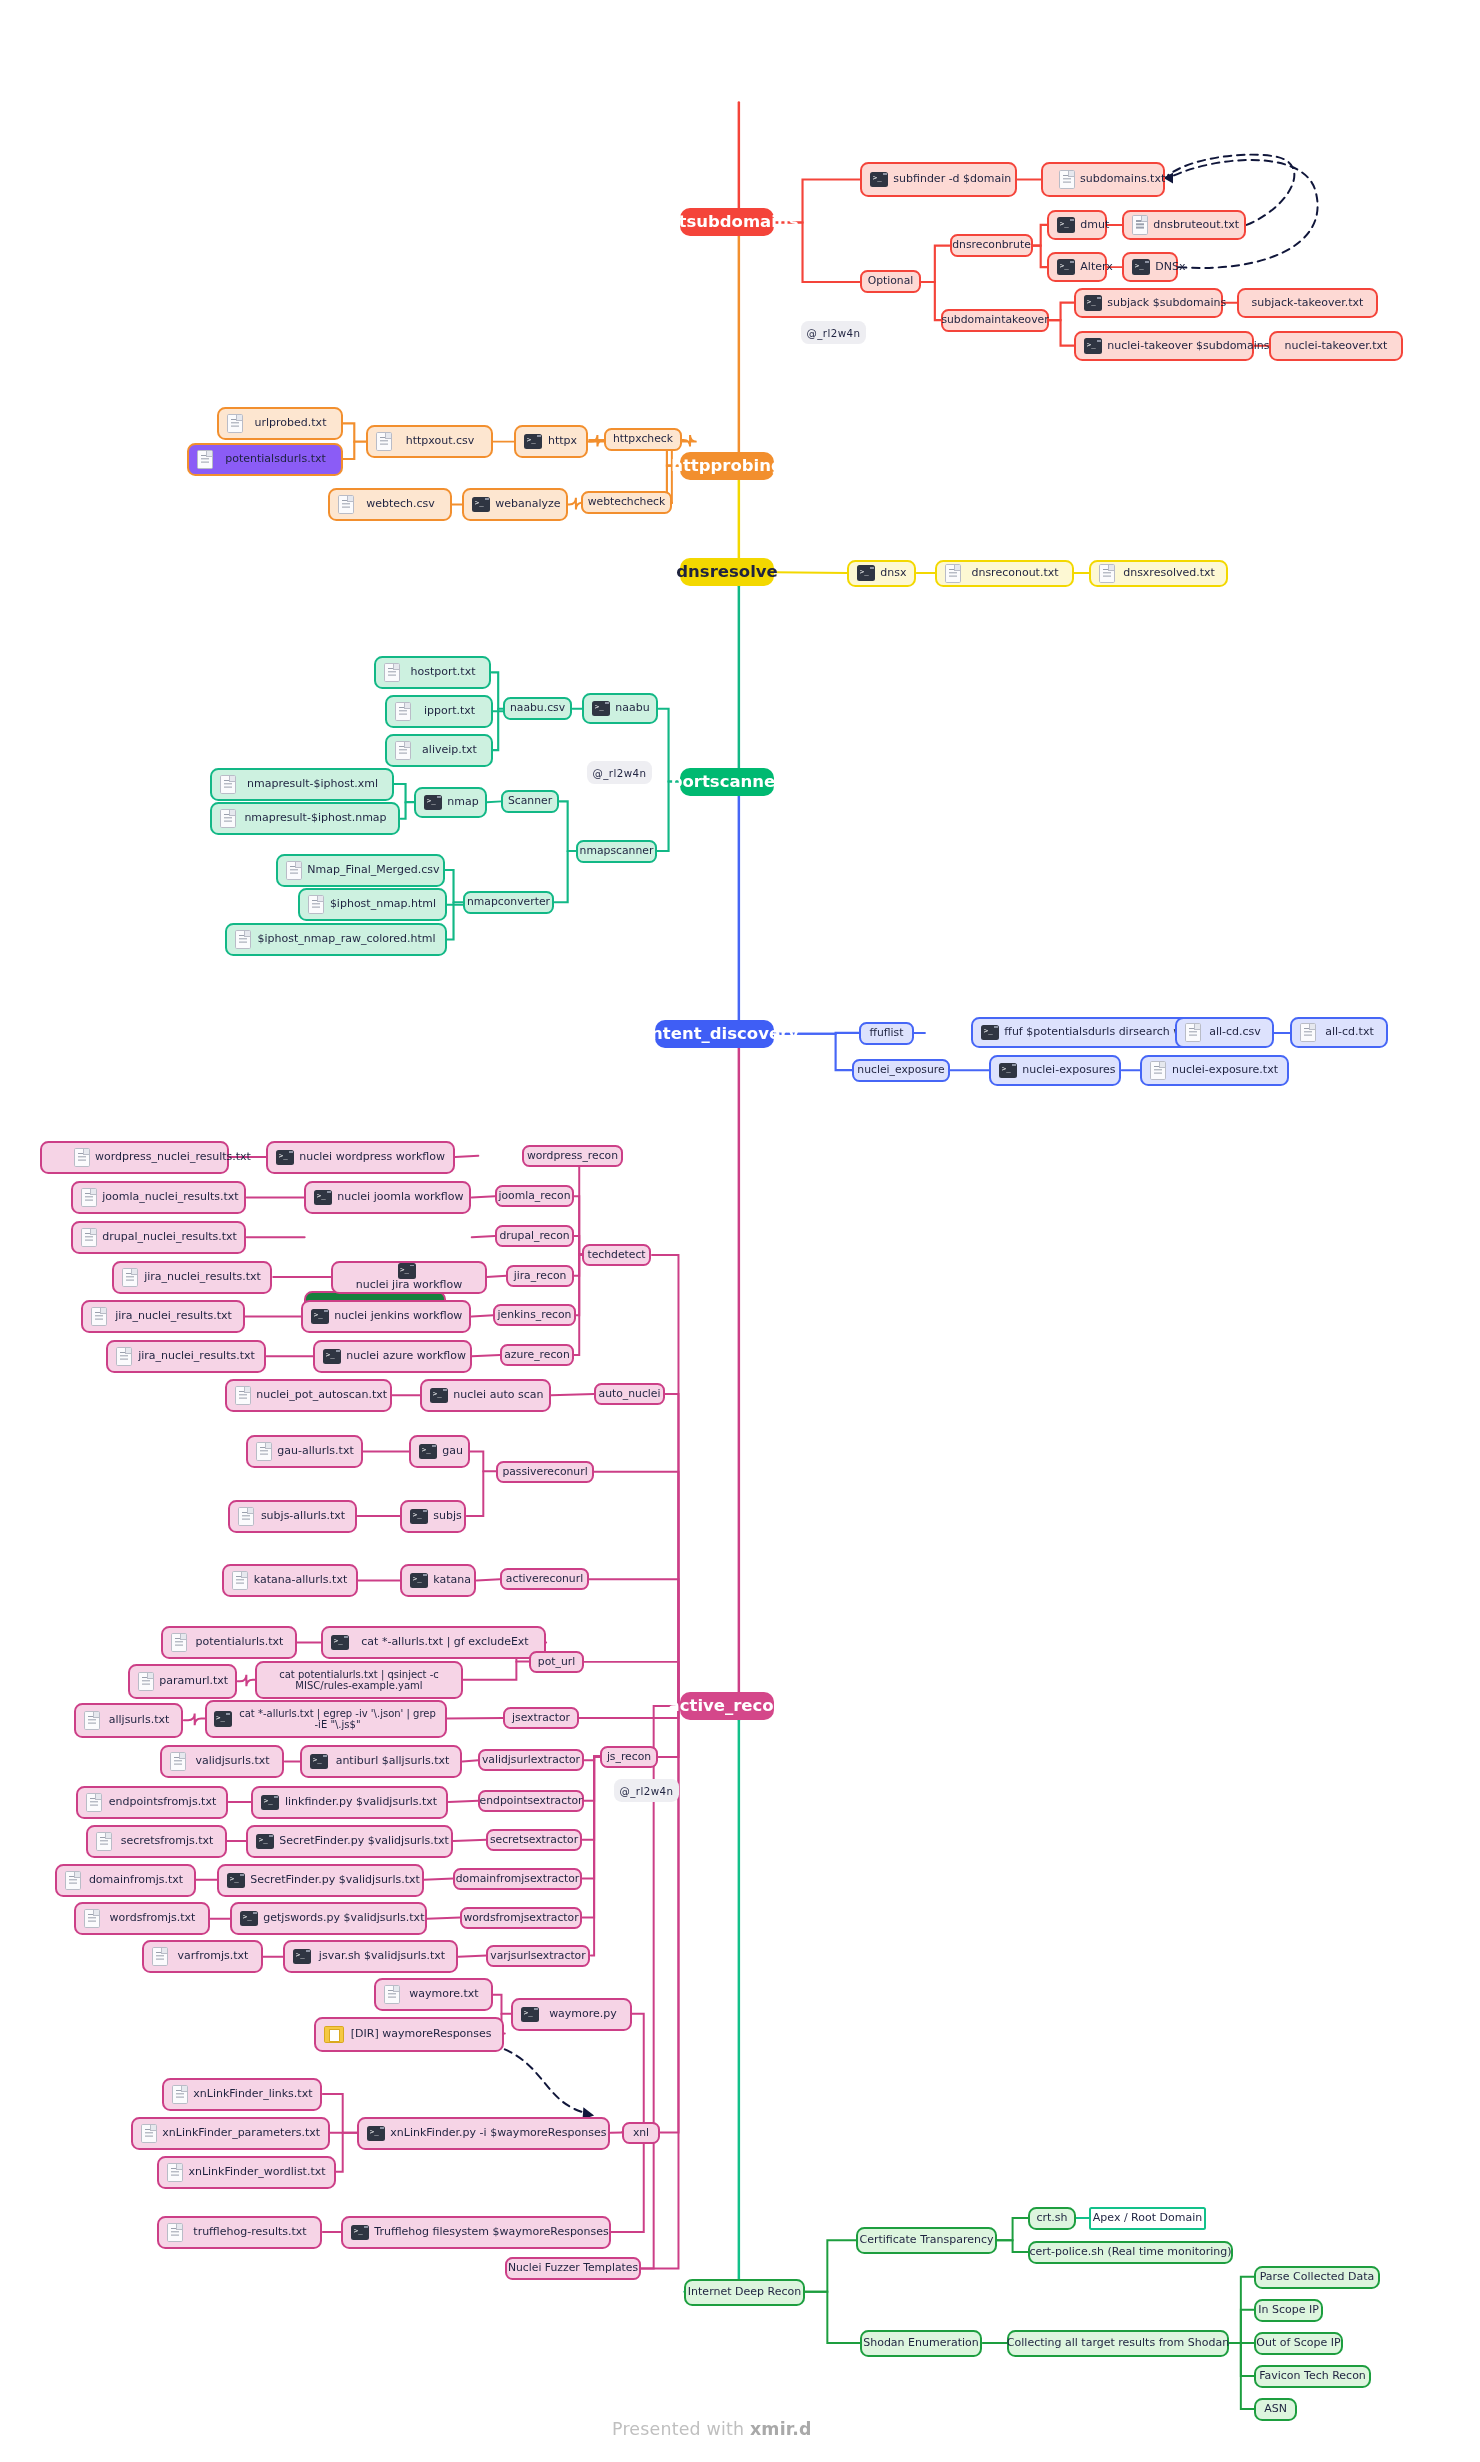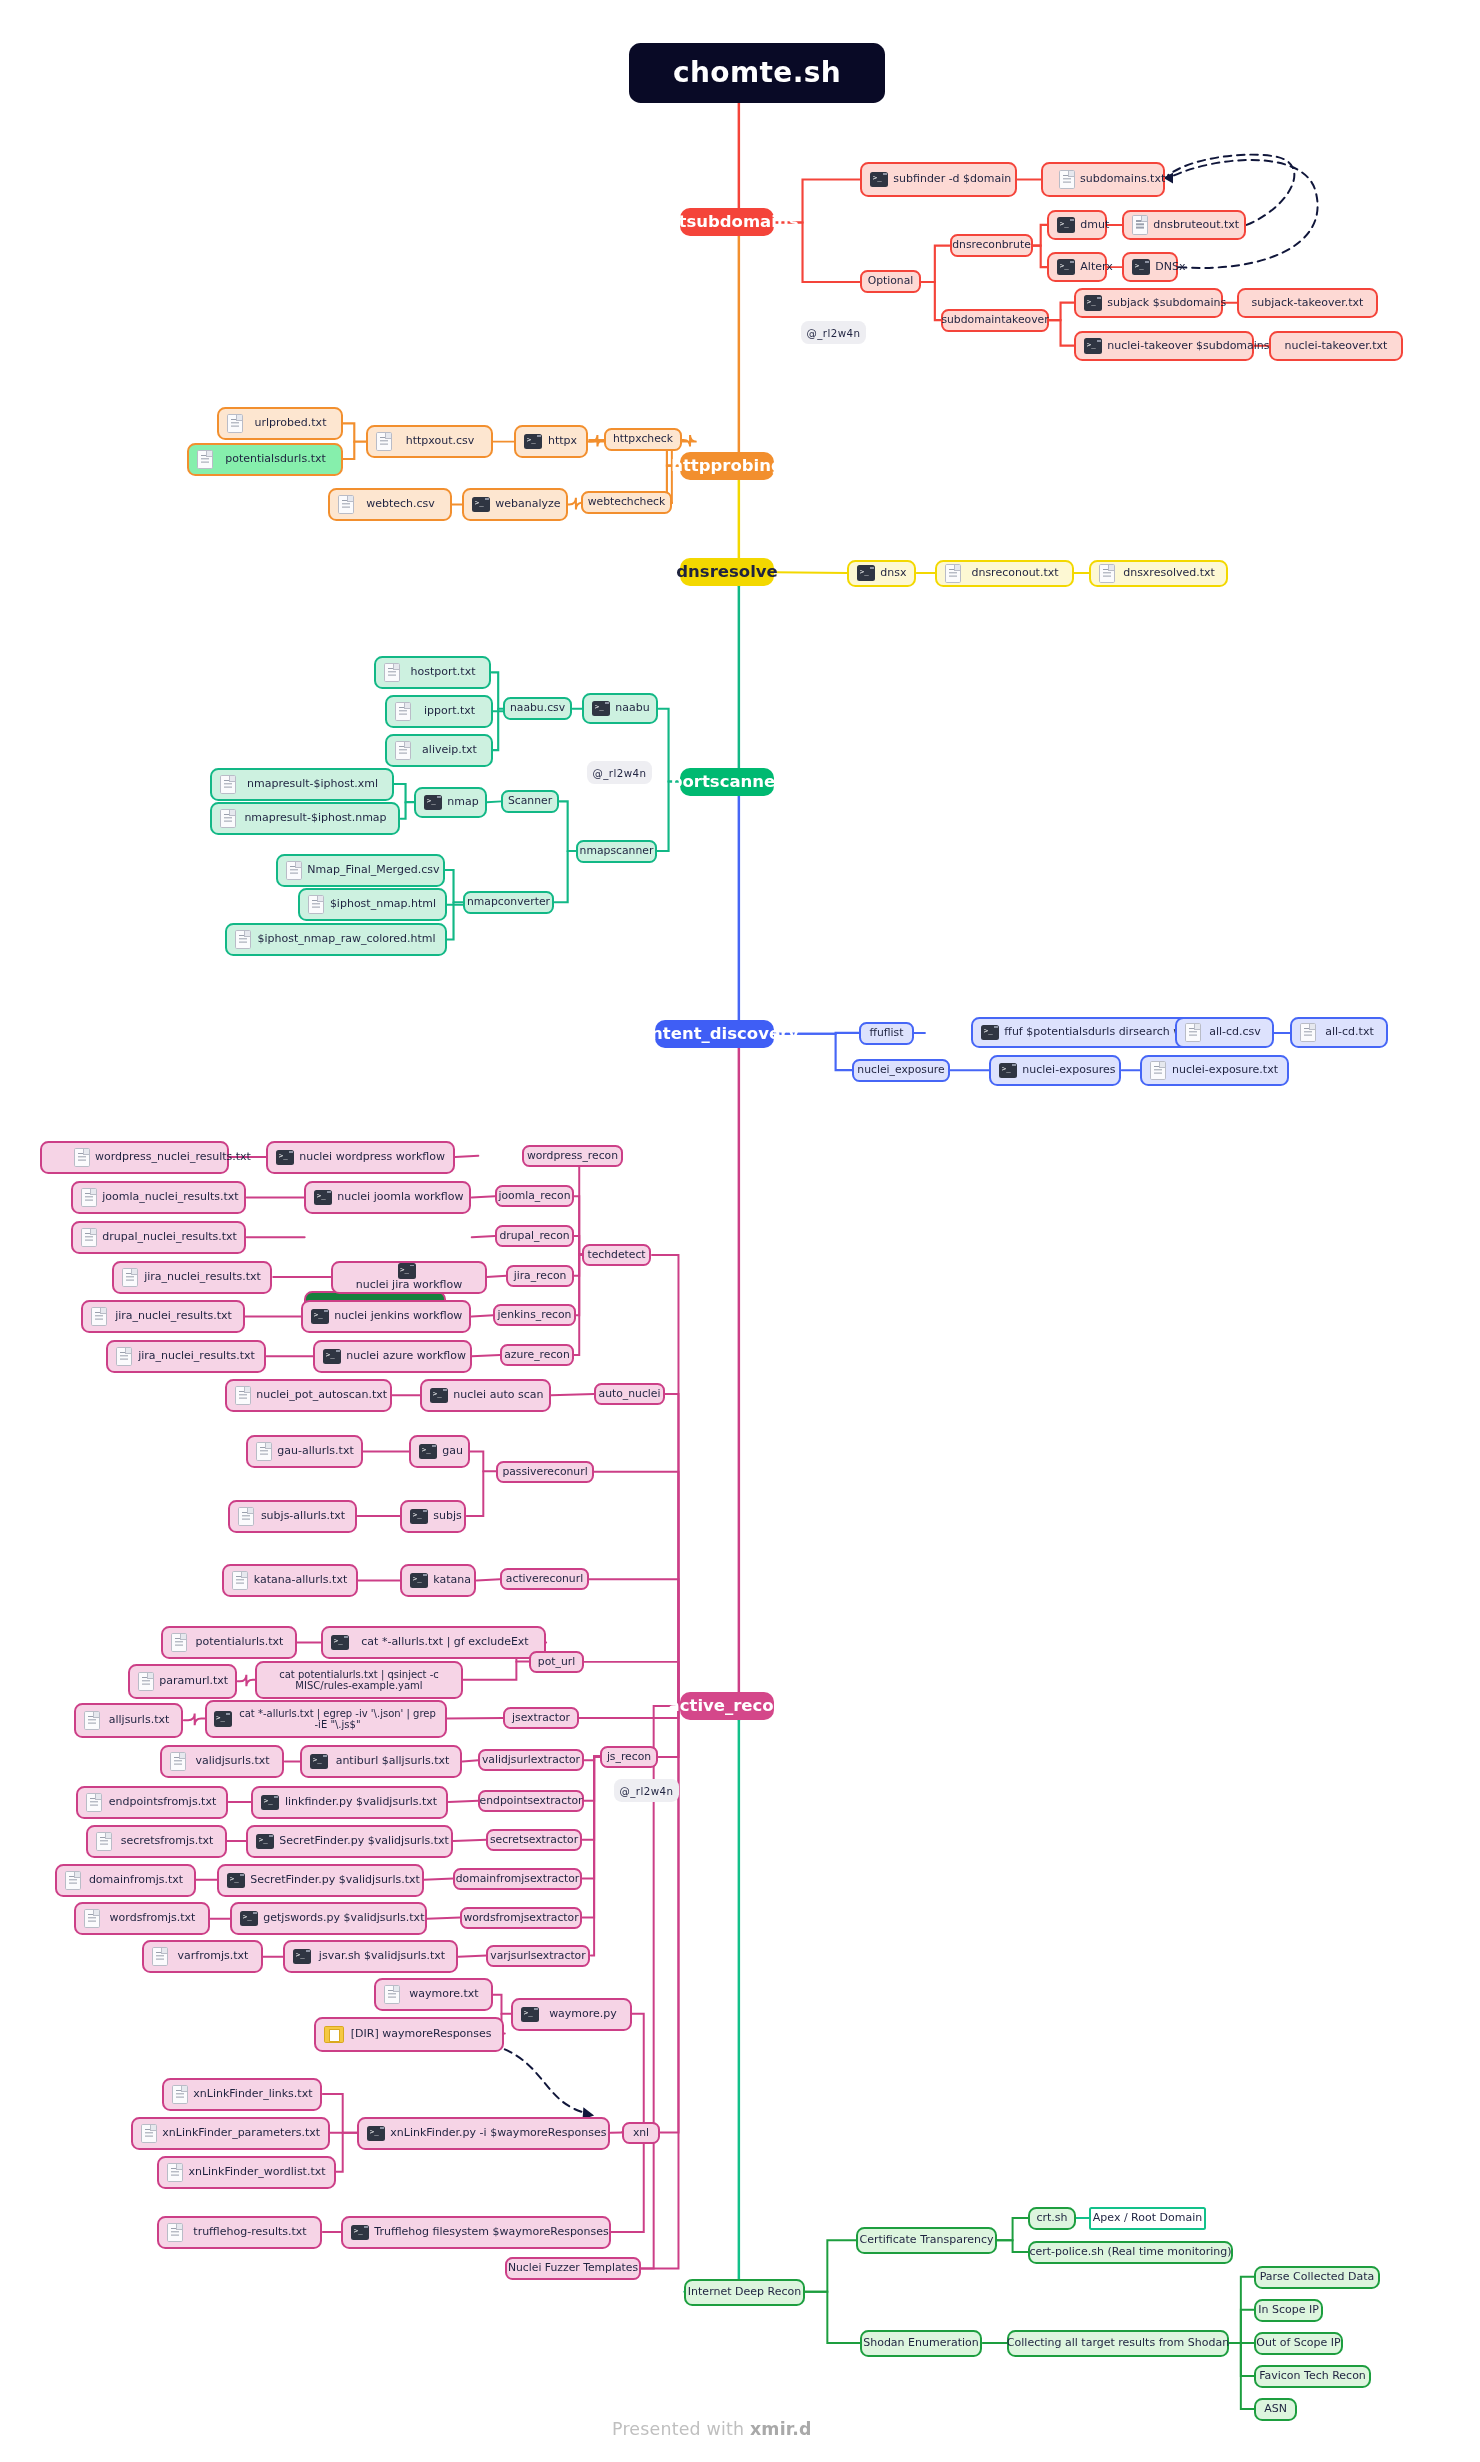--- a/index.html
+++ b/index.html
@@ -193,23 +193,20 @@
       <path d="M1205,2709 H1224 V2723 H1243" fill="none" stroke="#1d9e3f" stroke-width="2.4" stroke-linecap="round"></path>
       <path d="M1301,2682 L1317,2682" fill="none" stroke="#12c18a" stroke-width="2.4" stroke-linecap="round"></path>
       <path d="M1188,2833 L1218,2833" fill="none" stroke="#1d9e3f" stroke-width="2.4" stroke-linecap="round"></path>
       <path d="M1486,2833 H1500 V2753 H1516" fill="none" stroke="#1d9e3f" stroke-width="2.4" stroke-linecap="round"></path>
       <path d="M1486,2833 H1500 V2793 H1516" fill="none" stroke="#1d9e3f" stroke-width="2.4" stroke-linecap="round"></path>
       <path d="M1486,2833 H1500 V2833 H1516" fill="none" stroke="#1d9e3f" stroke-width="2.4" stroke-linecap="round"></path>
       <path d="M1486,2833 H1500 V2873 H1516" fill="none" stroke="#1d9e3f" stroke-width="2.4" stroke-linecap="round"></path>
       <path d="M1486,2833 H1500 V2913 H1516" fill="none" stroke="#1d9e3f" stroke-width="2.4" stroke-linecap="round"></path>
     </svg>
 
-  <div class="node title" id="titleNode" style="left: 629px; top: 43px; width: 256px; height: 60px; background: rgb(9, 10, 38); color: rgb(255, 255, 255);">
-    <span class="lbl">chomte.sh</span>
-  </div>
 
   <div id="branchLayer">
       <div class="node main" style="left: 680px; top: 208px; width: 94px; height: 28px; background: rgb(244, 68, 58); color: rgb(255, 255, 255);"><span class="lbl">getsubdomains</span></div>
       <div class="node main" style="left: 680px; top: 452px; width: 94px; height: 28px; background: rgb(242, 143, 46); color: rgb(255, 255, 255);"><span class="lbl">httpprobing</span></div>
       <div class="node main" style="left: 680px; top: 558px; width: 94px; height: 28px; background: rgb(243, 216, 0); color: rgb(31, 35, 64);"><span class="lbl">dnsresolve</span></div>
       <div class="node main" style="left: 680px; top: 768px; width: 94px; height: 28px; background: rgb(0, 185, 113); color: rgb(255, 255, 255);"><span class="lbl">portscanner</span></div>
       <div class="node main" style="left: 655px; top: 1020px; width: 119px; height: 28px; background: rgb(63, 94, 245); color: rgb(255, 255, 255);"><span class="lbl">content_discovery</span></div>
       <div class="node main" style="left: 680px; top: 1692px; width: 94px; height: 28px; background: rgb(212, 71, 138); color: rgb(255, 255, 255);"><span class="lbl">active_recon</span></div>
     </div>
   <div id="nodeLayer">
@@ -220,21 +217,21 @@
       <div class="node box ic" style="left: 1047px; top: 210px; width: 60px; height: 30px; background: rgb(253, 217, 212); border-color: rgb(244, 68, 58);"><span class="ico term"></span><span class="tx">dmut</span></div>
       <div class="node box ic" style="left: 1122px; top: 210px; width: 124px; height: 30px; background: rgb(253, 217, 212); border-color: rgb(244, 68, 58);"><span class="ico file"></span><span class="tx">dnsbruteout.txt</span></div>
       <div class="node box ic" style="left: 1047px; top: 252px; width: 60px; height: 30px; background: rgb(253, 217, 212); border-color: rgb(244, 68, 58);"><span class="ico term"></span><span class="tx">Alterx</span></div>
       <div class="node box ic" style="left: 1122px; top: 252px; width: 56px; height: 30px; background: rgb(253, 217, 212); border-color: rgb(244, 68, 58);"><span class="ico term"></span><span class="tx">DNSx</span></div>
       <div class="node box small" style="left: 941px; top: 309px; width: 108px; height: 23px; background: rgb(253, 217, 212); border-color: rgb(244, 68, 58);"><span class="tx">subdomaintakeover</span></div>
       <div class="node box ic" style="left: 1074px; top: 288px; width: 149px; height: 30px; background: rgb(253, 217, 212); border-color: rgb(244, 68, 58);"><span class="ico term"></span><span class="tx">subjack $subdomains</span></div>
       <div class="node box" style="left: 1237px; top: 288px; width: 141px; height: 30px; background: rgb(253, 217, 212); border-color: rgb(244, 68, 58);"><span class="tx">subjack-takeover.txt</span></div>
       <div class="node box ic" style="left: 1074px; top: 331px; width: 180px; height: 30px; background: rgb(253, 217, 212); border-color: rgb(244, 68, 58);"><span class="ico term"></span><span class="tx">nuclei-takeover $subdomains</span></div>
       <div class="node box" style="left: 1269px; top: 331px; width: 134px; height: 30px; background: rgb(253, 217, 212); border-color: rgb(244, 68, 58);"><span class="tx">nuclei-takeover.txt</span></div>
       <div class="node box ic" style="left: 217px; top: 407px; width: 126px; height: 33px; background: rgb(253, 230, 208); border-color: rgb(242, 143, 46);"><span class="ico file"></span><span class="tx">urlprobed.txt</span></div>
-      <div class="node box ic" style="left: 187px; top: 443px; width: 156px; height: 33px; background: #86efac; border-color: rgb(242, 143, 46);"><span class="ico file"></span><span class="tx">potentialsdurls.txt</span></div>
+      <div class="node box ic" style="left: 187px; top: 443px; width: 156px; height: 33px; background: #8b5cf6; border-color: rgb(242, 143, 46);"><span class="ico file"></span><span class="tx">potentialsdurls.txt</span></div>
       <div class="node box ic" style="left: 366px; top: 425px; width: 127px; height: 33px; background: rgb(253, 230, 208); border-color: rgb(242, 143, 46);"><span class="ico file"></span><span class="tx">httpxout.csv</span></div>
       <div class="node box ic" style="left: 514px; top: 425px; width: 74px; height: 33px; background: rgb(253, 230, 208); border-color: rgb(242, 143, 46);"><span class="ico term"></span><span class="tx">httpx</span></div>
       <div class="node box small" style="left: 604px; top: 428px; width: 78px; height: 23px; background: rgb(253, 230, 208); border-color: rgb(242, 143, 46);"><span class="tx">httpxcheck</span></div>
       <div class="node box ic" style="left: 328px; top: 488px; width: 124px; height: 33px; background: rgb(253, 230, 208); border-color: rgb(242, 143, 46);"><span class="ico file"></span><span class="tx">webtech.csv</span></div>
       <div class="node box ic" style="left: 462px; top: 488px; width: 106px; height: 33px; background: rgb(253, 230, 208); border-color: rgb(242, 143, 46);"><span class="ico term"></span><span class="tx">webanalyze</span></div>
       <div class="node box small" style="left: 581px; top: 491px; width: 91px; height: 23px; background: rgb(253, 230, 208); border-color: rgb(242, 143, 46);"><span class="tx">webtechcheck</span></div>
       <div class="node box ic" style="left: 847px; top: 560px; width: 69px; height: 26.5px; background: rgb(253, 248, 211); border-color: rgb(243, 216, 0);"><span class="ico term"></span><span class="tx">dnsx</span></div>
       <div class="node box ic" style="left: 935px; top: 560px; width: 139px; height: 26.5px; background: rgb(253, 248, 211); border-color: rgb(243, 216, 0);"><span class="ico file"></span><span class="tx">dnsreconout.txt</span></div>
       <div class="node box ic" style="left: 1089px; top: 560px; width: 139px; height: 26.5px; background: rgb(253, 248, 211); border-color: rgb(243, 216, 0);"><span class="ico file"></span><span class="tx">dnsxresolved.txt</span></div>
       <div class="node box ic" style="left: 374px; top: 656px; width: 117px; height: 33px; background: rgb(205, 241, 224); border-color: rgb(18, 184, 134);"><span class="ico file"></span><span class="tx">hostport.txt</span></div>

